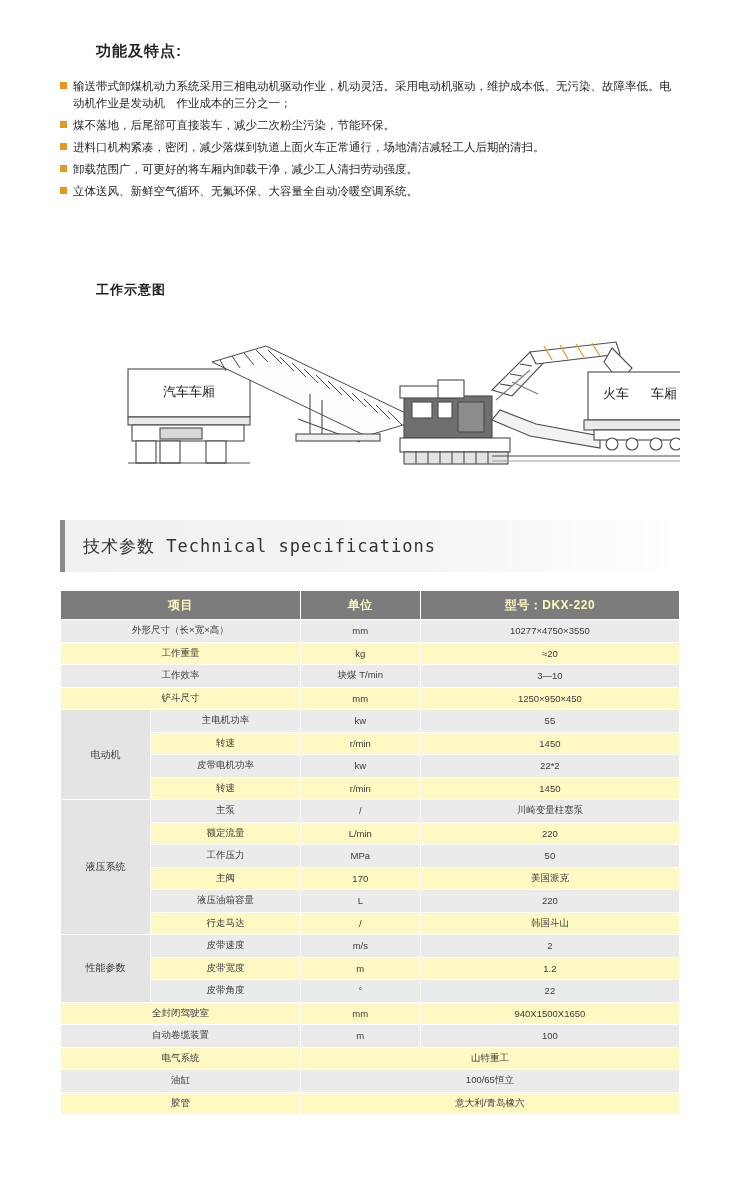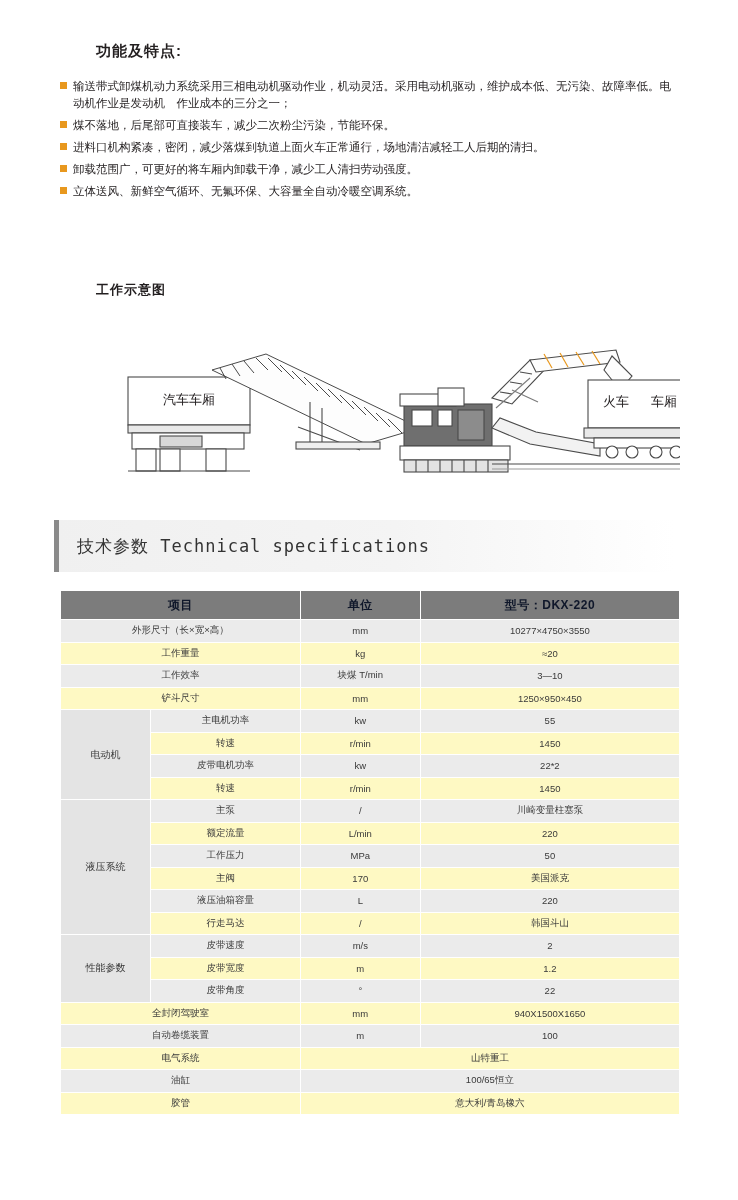--- a/index.html
+++ b/index.html
@@ -64,29 +64,29 @@
     left: 96px;
     top: 281px;
     font-size: 13px;
     font-weight: bold;
     color: #231f20;
     letter-spacing: 1px;
   }
   .diagram-wrap {
     position: absolute;
     left: 60px;
-    top: 332px;
+    top: 324px;
     width: 620px;
     height: 175px;
   }
 
   
   .spec-banner {
     position: absolute;
-    left: 54px;
+    left: 60px;
     top: 520px;
     width: 620px;
     height: 52px;
     background: linear-gradient(to right, #f0f0f0 0%, #f4f4f4 55%, #ffffff 100%);
     display: flex;
     align-items: center;
   }
   .spec-banner .bar {
     width: 5px;
     height: 52px;
@@ -113,21 +113,21 @@
   .spec-table td, .spec-table th {
     border: 1px solid #ffffff;
     text-align: center;
     vertical-align: middle;
     padding: 0;
     height: 21.5px;
     font-weight: normal;
   }
   .spec-table thead th {
     background: #7c7c7c;
-    color: #0f172a;
+    color: #fef9c3;
     font-size: 12px;
     font-weight: bold;
     height: 28px;
     letter-spacing: 0.5px;
   }
   .row-a td { background: #ebebeb; }
   .row-b td { background: #fef9c3; }
   td.group-cell {
     background: #e4e4e4;
     font-size: 10px;

